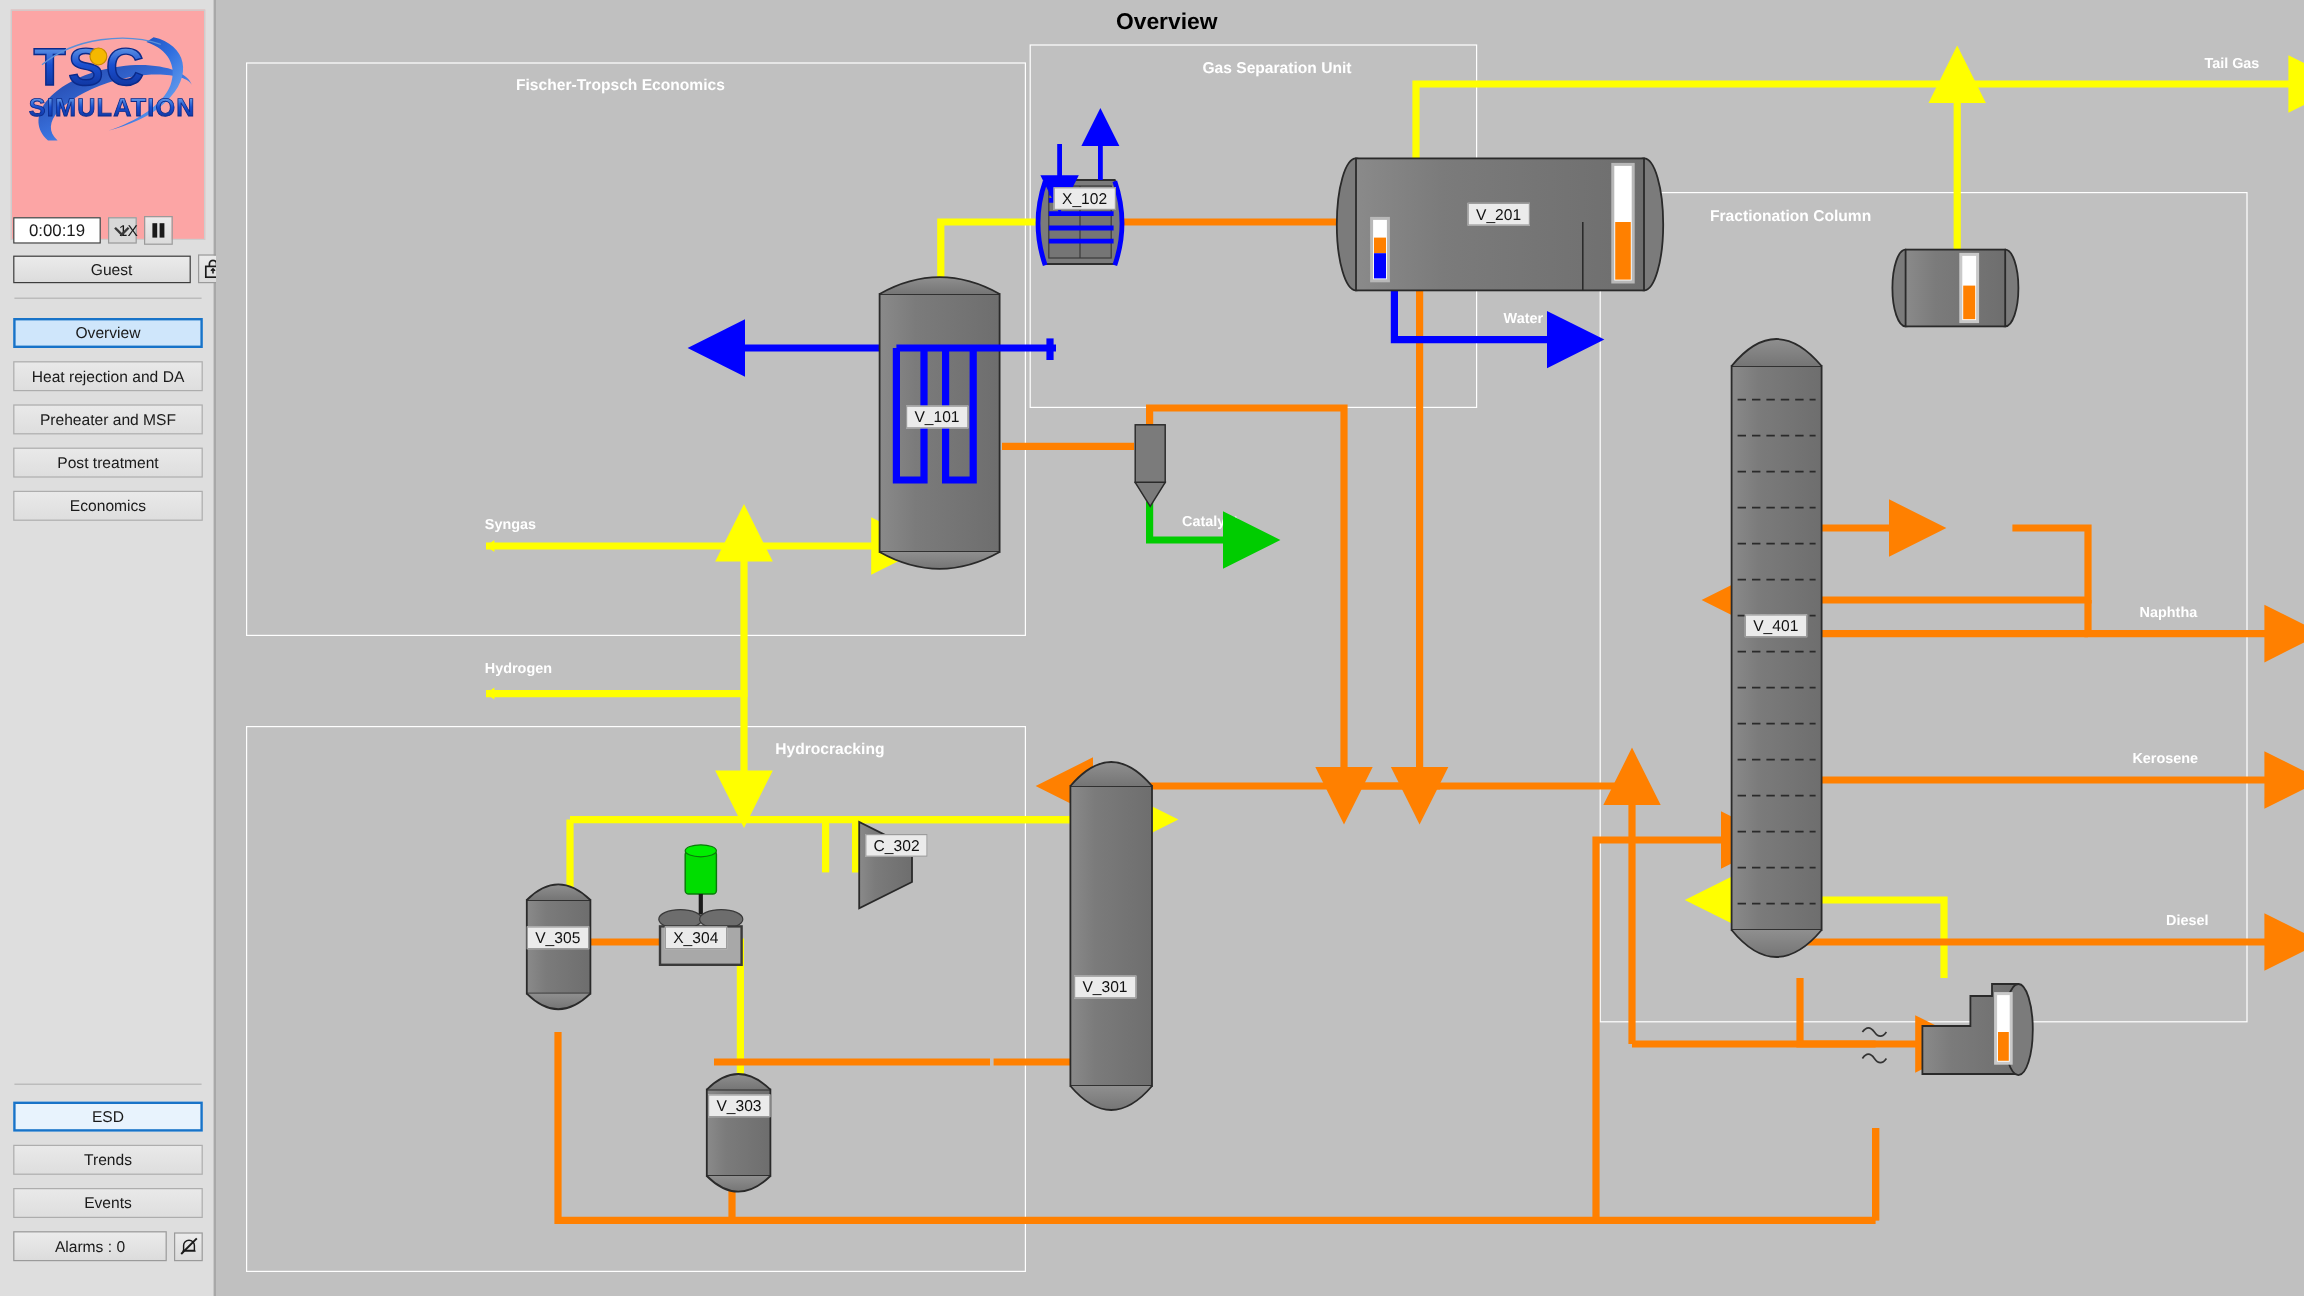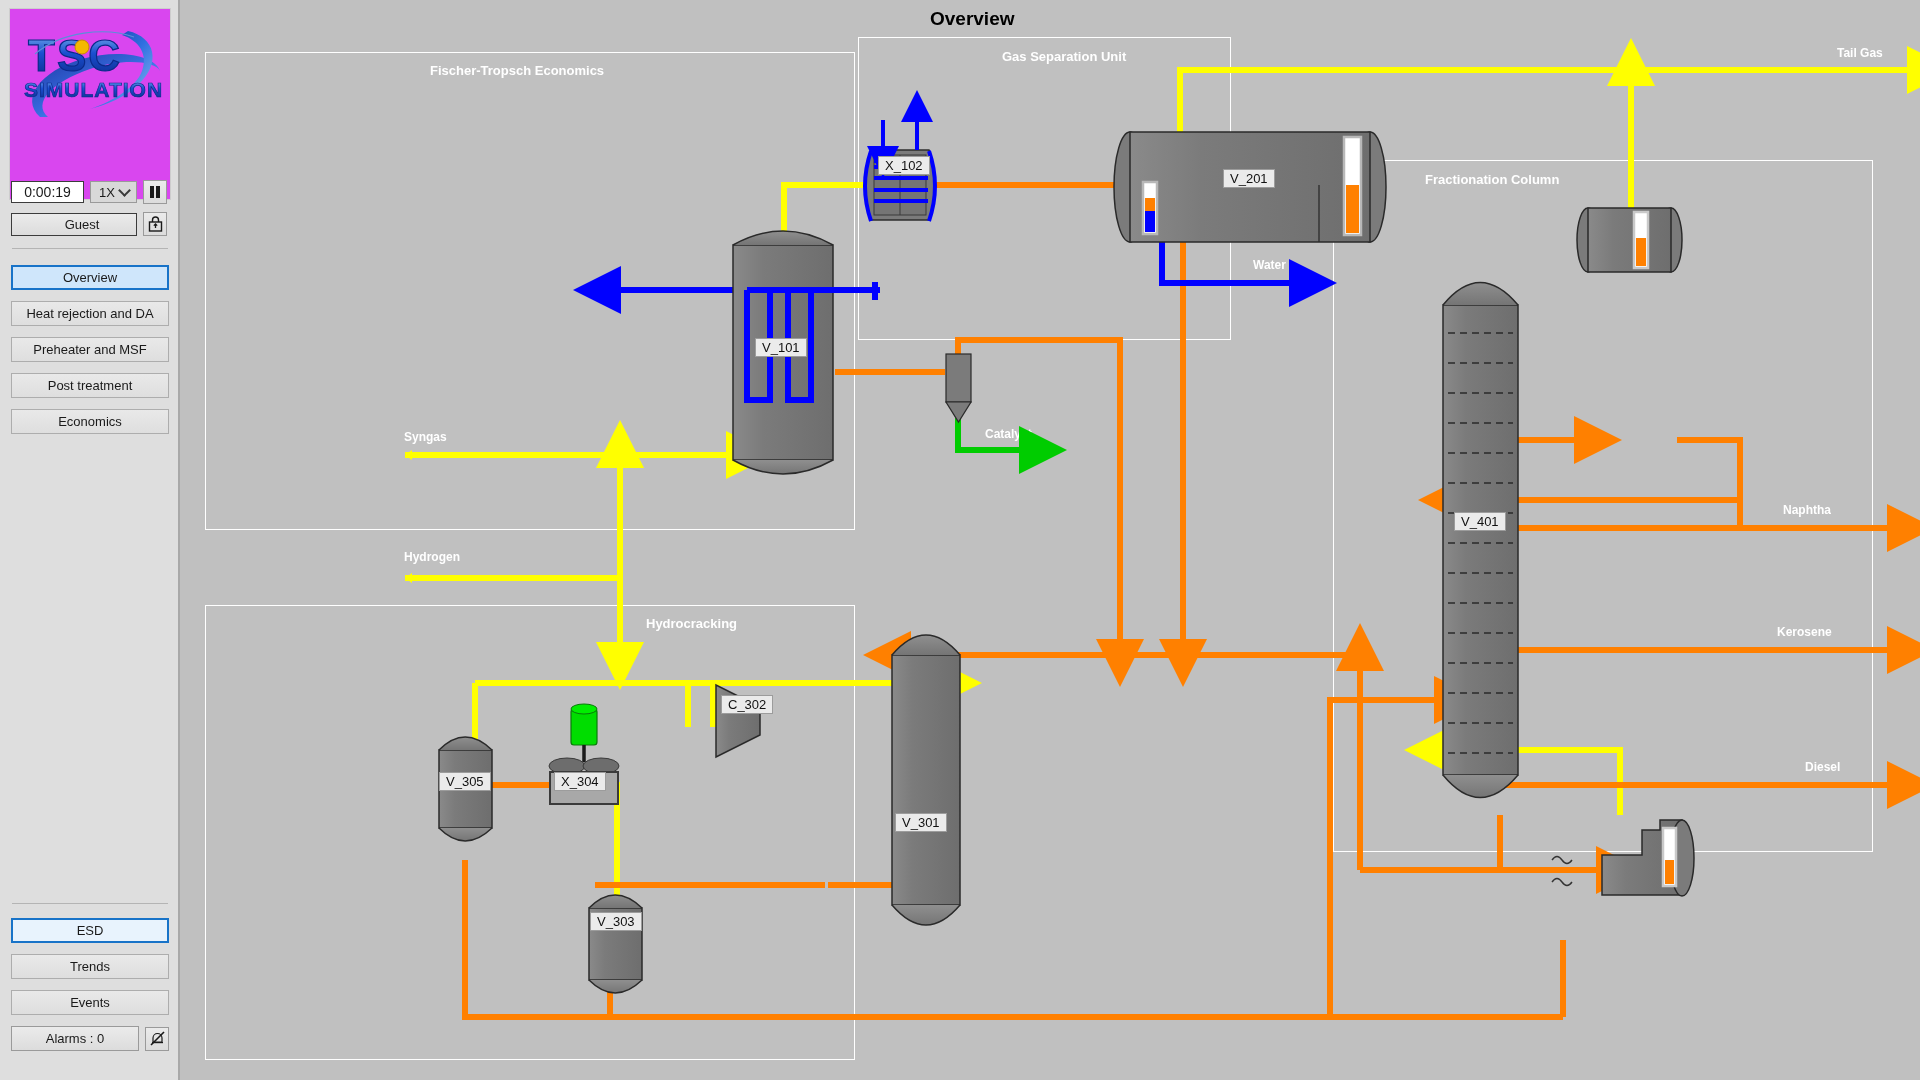--- a/index.html
+++ b/index.html
@@ -15,21 +15,21 @@
   
   #sidebar {
     position: absolute; left: 0; top: 0;
     width: 180px; height: 1080px;
     background: #dedede;
     border-right: 2px solid #a8a8a8;
   }
   #logo-box {
     position: absolute; left: 9px; top: 8px;
     width: 162px; height: 192px;
-    background: #d946ef;
+    background: #fca5a5;
     border: 1px solid #cdcdcd;
     overflow: hidden;
   }
   #logo-svg { position:absolute; left:0; top:0; }
 
   .sep-line {
     position: absolute; left: 12px; width: 156px; height: 1px;
     background: #b4b4b4;
   }
 
@@ -150,34 +150,34 @@
         <path d="M118 22 C145 28 152 54 128 76 C116 88 96 96 80 100 C104 92 126 78 132 62 C138 46 130 32 112 26 Z" fill="url(#lgRing)"></path>
         <text x="18" y="62" font-family="Liberation Sans, sans-serif" font-size="44" font-weight="bold" fill="url(#lgBlue)" stroke="#0b2a8a" stroke-width="1.2" letter-spacing="2">TSC</text>
         <circle cx="72" cy="38" r="7" fill="#f5b800" stroke="#c98b00" stroke-width="1"></circle>
         <path d="M25 45 C52 22 96 18 124 28" stroke="#5a8fd8" stroke-width="1.1" fill="none"></path>
         <text x="14" y="88" font-family="Liberation Sans, sans-serif" font-size="21" font-weight="bold" fill="url(#lgBlue)" stroke="#0b2a8a" stroke-width="0.7" letter-spacing="1">SIMULATION</text>
       </svg>
     </div>
 
     <div class="ctl-row" style="left:11px; top:180px;">
       <div class="field" style="width:73px;height:22px;">0:00:19</div>
-      <div class="select-box" style="width:47px;height:22px;margin-left:6px;">
+      <div class="select-box" style="width:24px;height:22px;margin-left:6px;">
         <span>1X</span>
         <span class="chev"></span>
       </div>
       <div class="btn3d" style="width:24px;height:24px;margin-left:6px;">
         <svg width="12" height="14" viewBox="0 0 12 14">
           <rect x="1" y="1" width="4" height="12" fill="#1a1a1a"></rect>
           <rect x="7" y="1" width="4" height="12" fill="#1a1a1a"></rect>
         </svg>
       </div>
     </div>
 
     <div class="ctl-row" style="left:11px; top:212px;">
-      <div class="btn3d" style="width:126px;height:23px;border:1px solid #3c3c3c;padding-left:16px;">Guest</div>
+      <div class="btn3d" style="width:148px;height:23px;border:1px solid #3c3c3c;padding-left:16px;">Guest</div>
       <div class="btn3d" style="width:24px;height:24px;margin-left:6px;">
         <svg width="15" height="16" viewBox="0 0 15 16">
           <rect x="1.5" y="6" width="12" height="9" fill="none" stroke="#1a1a1a" stroke-width="1.4"></rect>
           <path d="M4.5 6 V4 a3 3 0 0 1 6 0 V6" fill="none" stroke="#1a1a1a" stroke-width="1.4"></path>
           <path d="M7.5 8 v4 M5.8 9.6 L7.5 8 L9.2 9.6" stroke="#1a1a1a" stroke-width="1.3" fill="none"></path>
         </svg>
       </div>
     </div>
 
     <div class="sep-line" style="top:248px;"></div>

